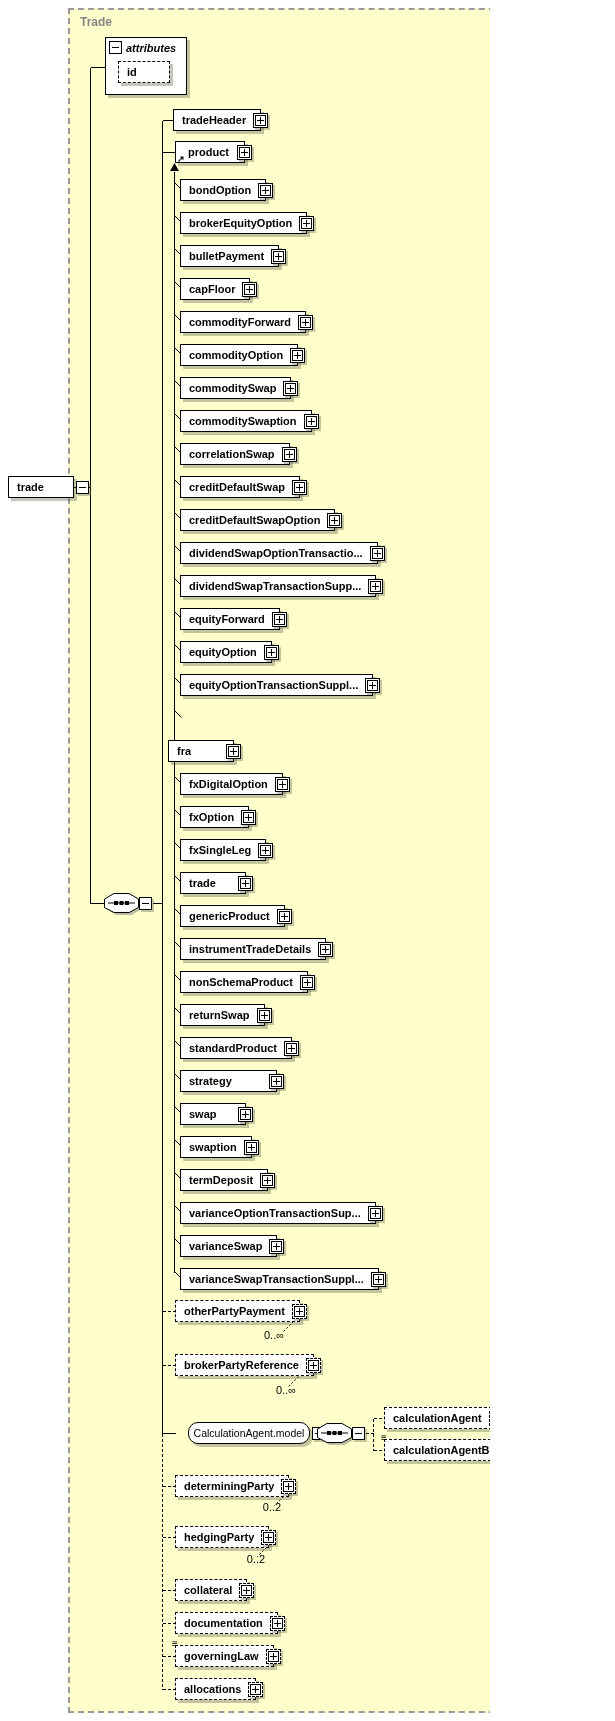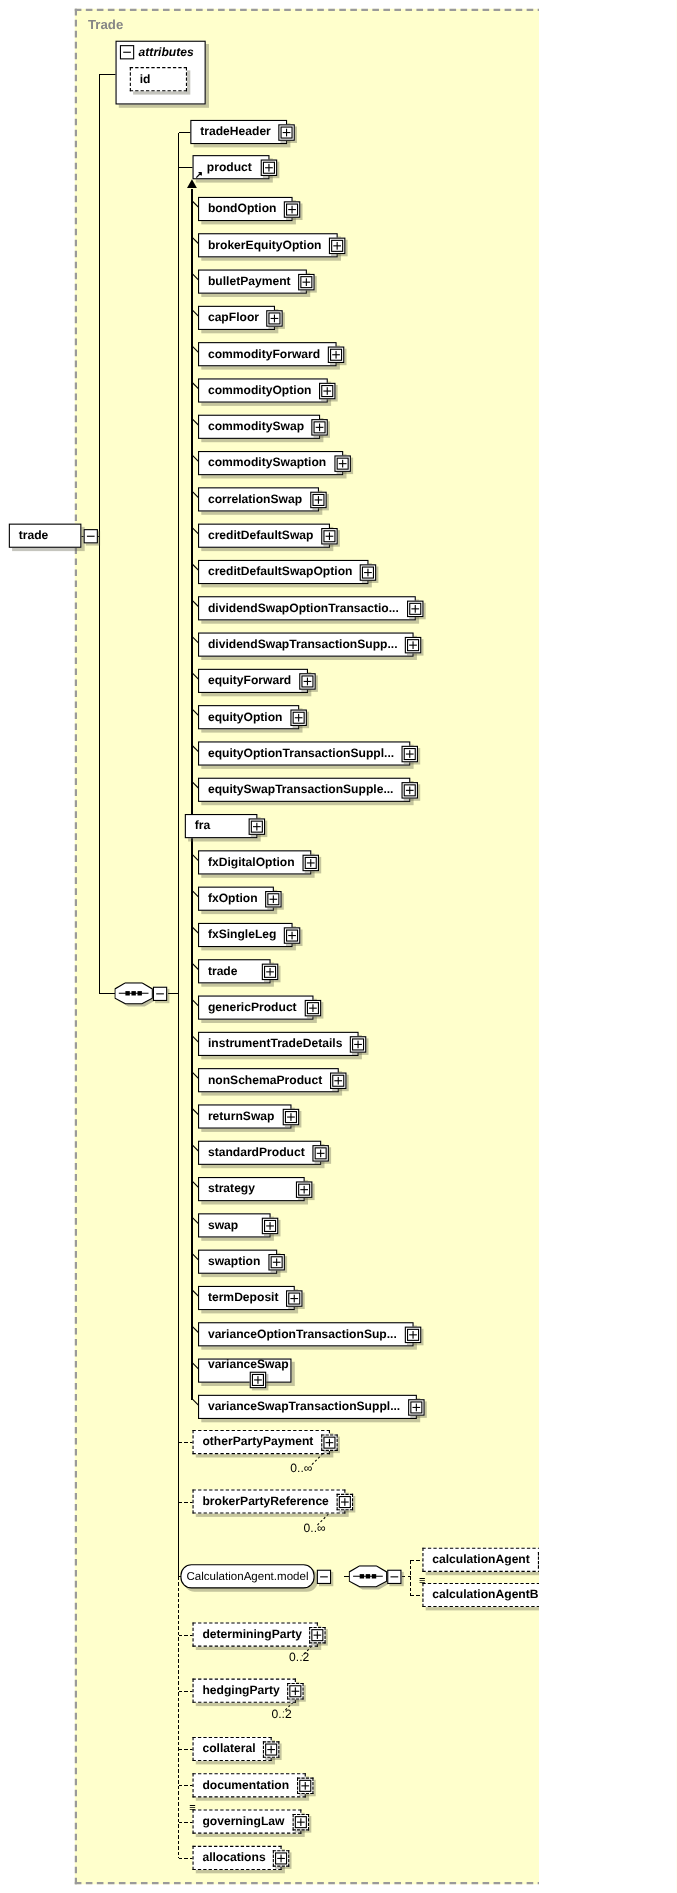--- a/index.html
+++ b/index.html
@@ -184,21 +184,21 @@
   <div class="occ" style="left:254px;top:1329px;">0..∞</div>
 
   <div class="el dashed" style="left:175px;top:1354px;">
     <span class="lbl">brokerPartyReference</span>
     <span class="plus">
         <span class="pin"></span>
       </span>
   </div>
   <div class="occ" style="left:266px;top:1384px;">0..∞</div>
 
-  <div class="model" style="left:164px;top:1422px;">
+  <div class="model" style="left:188px;top:1422px;">
     <span>CalculationAgent.model</span>
     <span class="minusbox attach"></span>
   </div>
   <svg class="seq" style="left:317px;top:1423px;" width="40" height="25">
     <polygon points="12.5,2.5 27.5,2.5 37,8 37,16.5 27.5,22 12.5,22 3,16.5 3,8" fill="#bcbc9e" stroke="none"></polygon>
     <polygon points="10,0.5 25,0.5 34.5,6 34.5,14.5 25,19.5 10,19.5 0.5,14.5 0.5,6" fill="#fff" stroke="#000"></polygon>
     <line x1="4" y1="10" x2="31" y2="10" stroke="#000"></line>
     <rect x="10" y="8" width="4" height="4" fill="#000"></rect>
     <rect x="15.5" y="8" width="4" height="4" fill="#000"></rect>
     <rect x="21" y="8" width="4" height="4" fill="#000"></rect>
@@ -350,26 +350,20 @@
       <span class="plus">
         <span class="pin"></span>
       </span>
     </div>
     <div class="el member" style="left: 180px; top: 674px;">
       <span class="lbl">equityOptionTransactionSuppl...</span>
       <span class="plus">
         <span class="pin"></span>
       </span>
     </div>
-    <div class="el member" style="left: 180px; top: 707px;">
-      <span class="lbl">equitySwapTransactionSupple...</span>
-      <span class="plus">
-        <span class="pin"></span>
-      </span>
-    </div>
     <div class="el member" style="left: 168px; top: 740px;">
       <span class="lbl">fra</span>
       <span class="plus">
         <span class="pin"></span>
       </span>
     </div>
     <div class="el member" style="left: 180px; top: 773px;">
       <span class="lbl">fxDigitalOption</span>
       <span class="plus">
         <span class="pin"></span>
@@ -446,21 +440,21 @@
       <span class="plus">
         <span class="pin"></span>
       </span>
     </div>
     <div class="el member" style="left: 180px; top: 1202px;">
       <span class="lbl">varianceOptionTransactionSup...</span>
       <span class="plus">
         <span class="pin"></span>
       </span>
     </div>
-    <div class="el member" style="left: 180px; top: 1235px; flex-direction: column;">
+    <div class="el member" style="left: 180px; top: 1235px;">
       <span class="lbl">varianceSwap</span>
       <span class="plus">
         <span class="pin"></span>
       </span>
     </div>
     <div class="el member" style="left: 180px; top: 1268px;">
       <span class="lbl">varianceSwapTransactionSuppl...</span>
       <span class="plus">
         <span class="pin"></span>
       </span>

